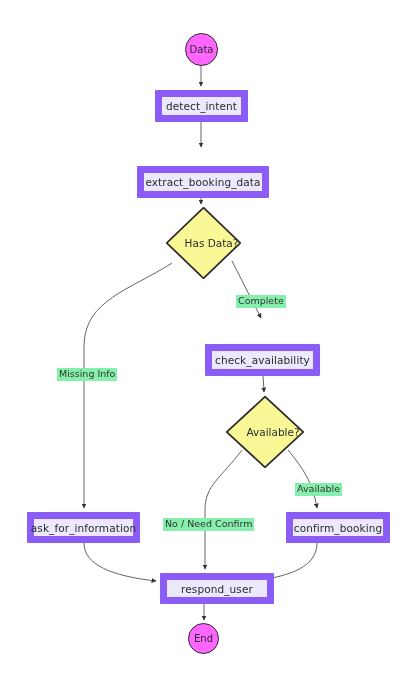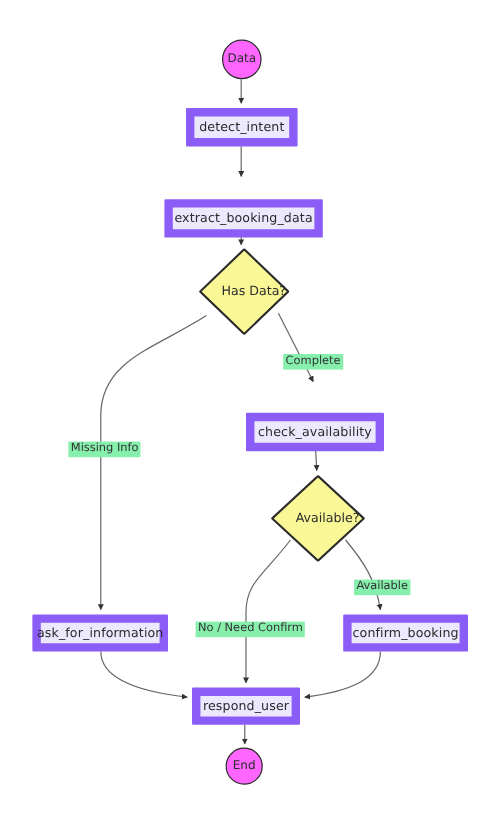--- a/index.html
+++ b/index.html
@@ -129,21 +129,21 @@
 </div>
 
 <div class="node proc" id="n-ask_for_information" style="left: 27px; top: 512px; width: 113px; height: 31px;">
   <span>ask_for_information</span>
 </div>
 
 <div class="node proc" id="n-confirm_booking" style="left: 266px; top: 512px; width: 104px; height: 31px; margin-left: 20px;">
   <span>confirm_booking</span>
 </div>
 
-<div class="node proc" id="n-respond_user" style="left: 160px; top: 573px; width: 90px; height: 31px;">
+<div class="node proc" id="n-respond_user" style="left: 160px; top: 573px; width: 114px; height: 31px;">
   <span>respond_user</span>
 </div>
 
 <div class="node terminal" id="n-end" style="left: 188px; top: 623px; width: 31px; height: 31px;">
   <span>End</span>
 </div>
 
 <div class="edge-label" id="el-missing-info" style="left: 57px; top: 368px;">Missing Info</div>
 <div class="edge-label" id="el-complete" style="left: 236px; top: 295px;">Complete</div>
 <div class="edge-label" id="el-no-need-confirm" style="left: 163px; top: 518px;">No / Need Confirm</div>

